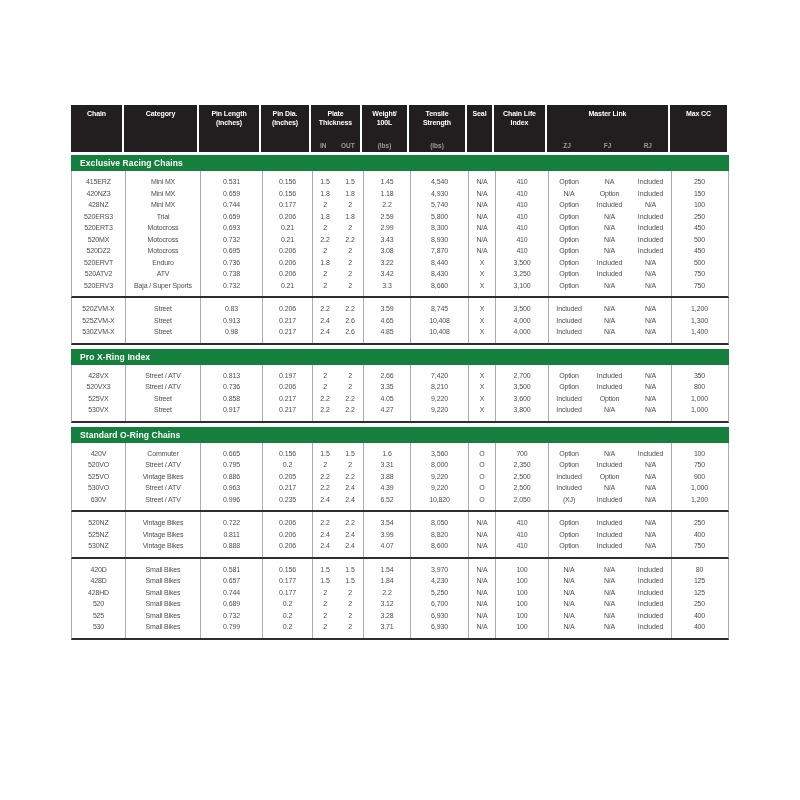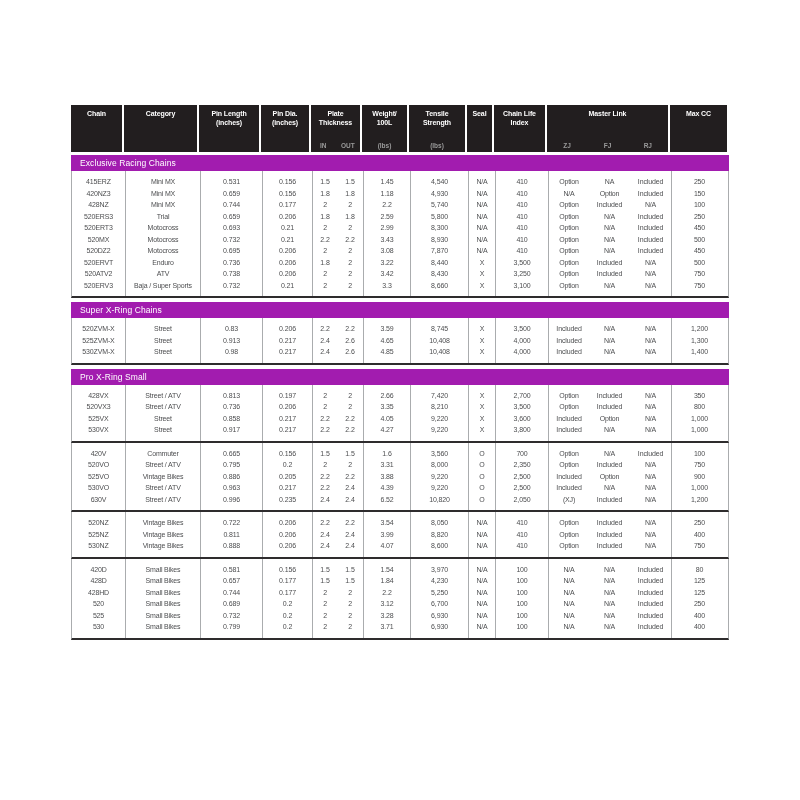--- a/index.html
+++ b/index.html
@@ -29,22 +29,22 @@
     padding-top:5px;text-align:center;font-weight:bold;
     font-size:7px;line-height:8.5px;white-space:pre-line;letter-spacing:-0.1px;
   }
   .hsub{
     position:absolute;left:0;right:0;bottom:3px;
     display:flex;color:#9a9a9a;font-size:6.5px;font-weight:bold;
   }
   .hsub span{flex:1;text-align:center;}
   
   .secbar{
-    background:#a21caf;color:#ffffff;height:16px;line-height:16.5px;
-    font-size:8.5px;font-weight:normal;padding-left:9px;margin-top:4px;
+    background:#15803d;color:#ffffff;height:16px;line-height:16.5px;
+    font-size:8.5px;font-weight:bold;padding-left:9px;margin-top:4px;
     letter-spacing:0.1px;box-sizing:border-box;
   }
   .thead + .secbar, #sections > .secbar:first-child{margin-top:3px;}
   
   .secblock{
     width:658px;box-sizing:border-box;
     border-left:1px solid #aaacae;border-right:1px solid #aaacae;
     border-bottom:2px solid #2e2c2d;
   }
   .row{
@@ -308,21 +308,20 @@
           <div class="cell bl"></div>
           <div class="cell bl"></div>
           <div class="cell bl"></div>
           <div class="cell bl"></div>
           <div class="cell bl"></div>
           <div class="cell"></div>
           <div class="cell"></div>
           <div class="cell bl"></div>
         </div>
       </div>
-      <div class="secbar">Super X-Ring Chains</div>
       <div class="secblock">
         <div class="row spacer">
           <div class="cell"></div>
           <div class="cell bl"></div>
           <div class="cell bl"></div>
           <div class="cell bl"></div>
           <div class="cell bl"></div>
           <div class="cell"></div>
           <div class="cell bl"></div>
           <div class="cell bl"></div>
@@ -391,21 +390,21 @@
           <div class="cell bl"></div>
           <div class="cell bl"></div>
           <div class="cell bl"></div>
           <div class="cell bl"></div>
           <div class="cell bl"></div>
           <div class="cell"></div>
           <div class="cell"></div>
           <div class="cell bl"></div>
         </div>
       </div>
-      <div class="secbar">Pro X-Ring Small</div>
+      <div class="secbar">Pro X-Ring Index</div>
       <div class="secblock">
         <div class="row spacer">
           <div class="cell"></div>
           <div class="cell bl"></div>
           <div class="cell bl"></div>
           <div class="cell bl"></div>
           <div class="cell bl"></div>
           <div class="cell"></div>
           <div class="cell bl"></div>
           <div class="cell bl"></div>
@@ -490,20 +489,21 @@
           <div class="cell bl"></div>
           <div class="cell bl"></div>
           <div class="cell bl"></div>
           <div class="cell bl"></div>
           <div class="cell bl"></div>
           <div class="cell"></div>
           <div class="cell"></div>
           <div class="cell bl"></div>
         </div>
       </div>
+      <div class="secbar">Standard O-Ring Chains</div>
       <div class="secblock">
         <div class="row spacer">
           <div class="cell"></div>
           <div class="cell bl"></div>
           <div class="cell bl"></div>
           <div class="cell bl"></div>
           <div class="cell bl"></div>
           <div class="cell"></div>
           <div class="cell bl"></div>
           <div class="cell bl"></div>

